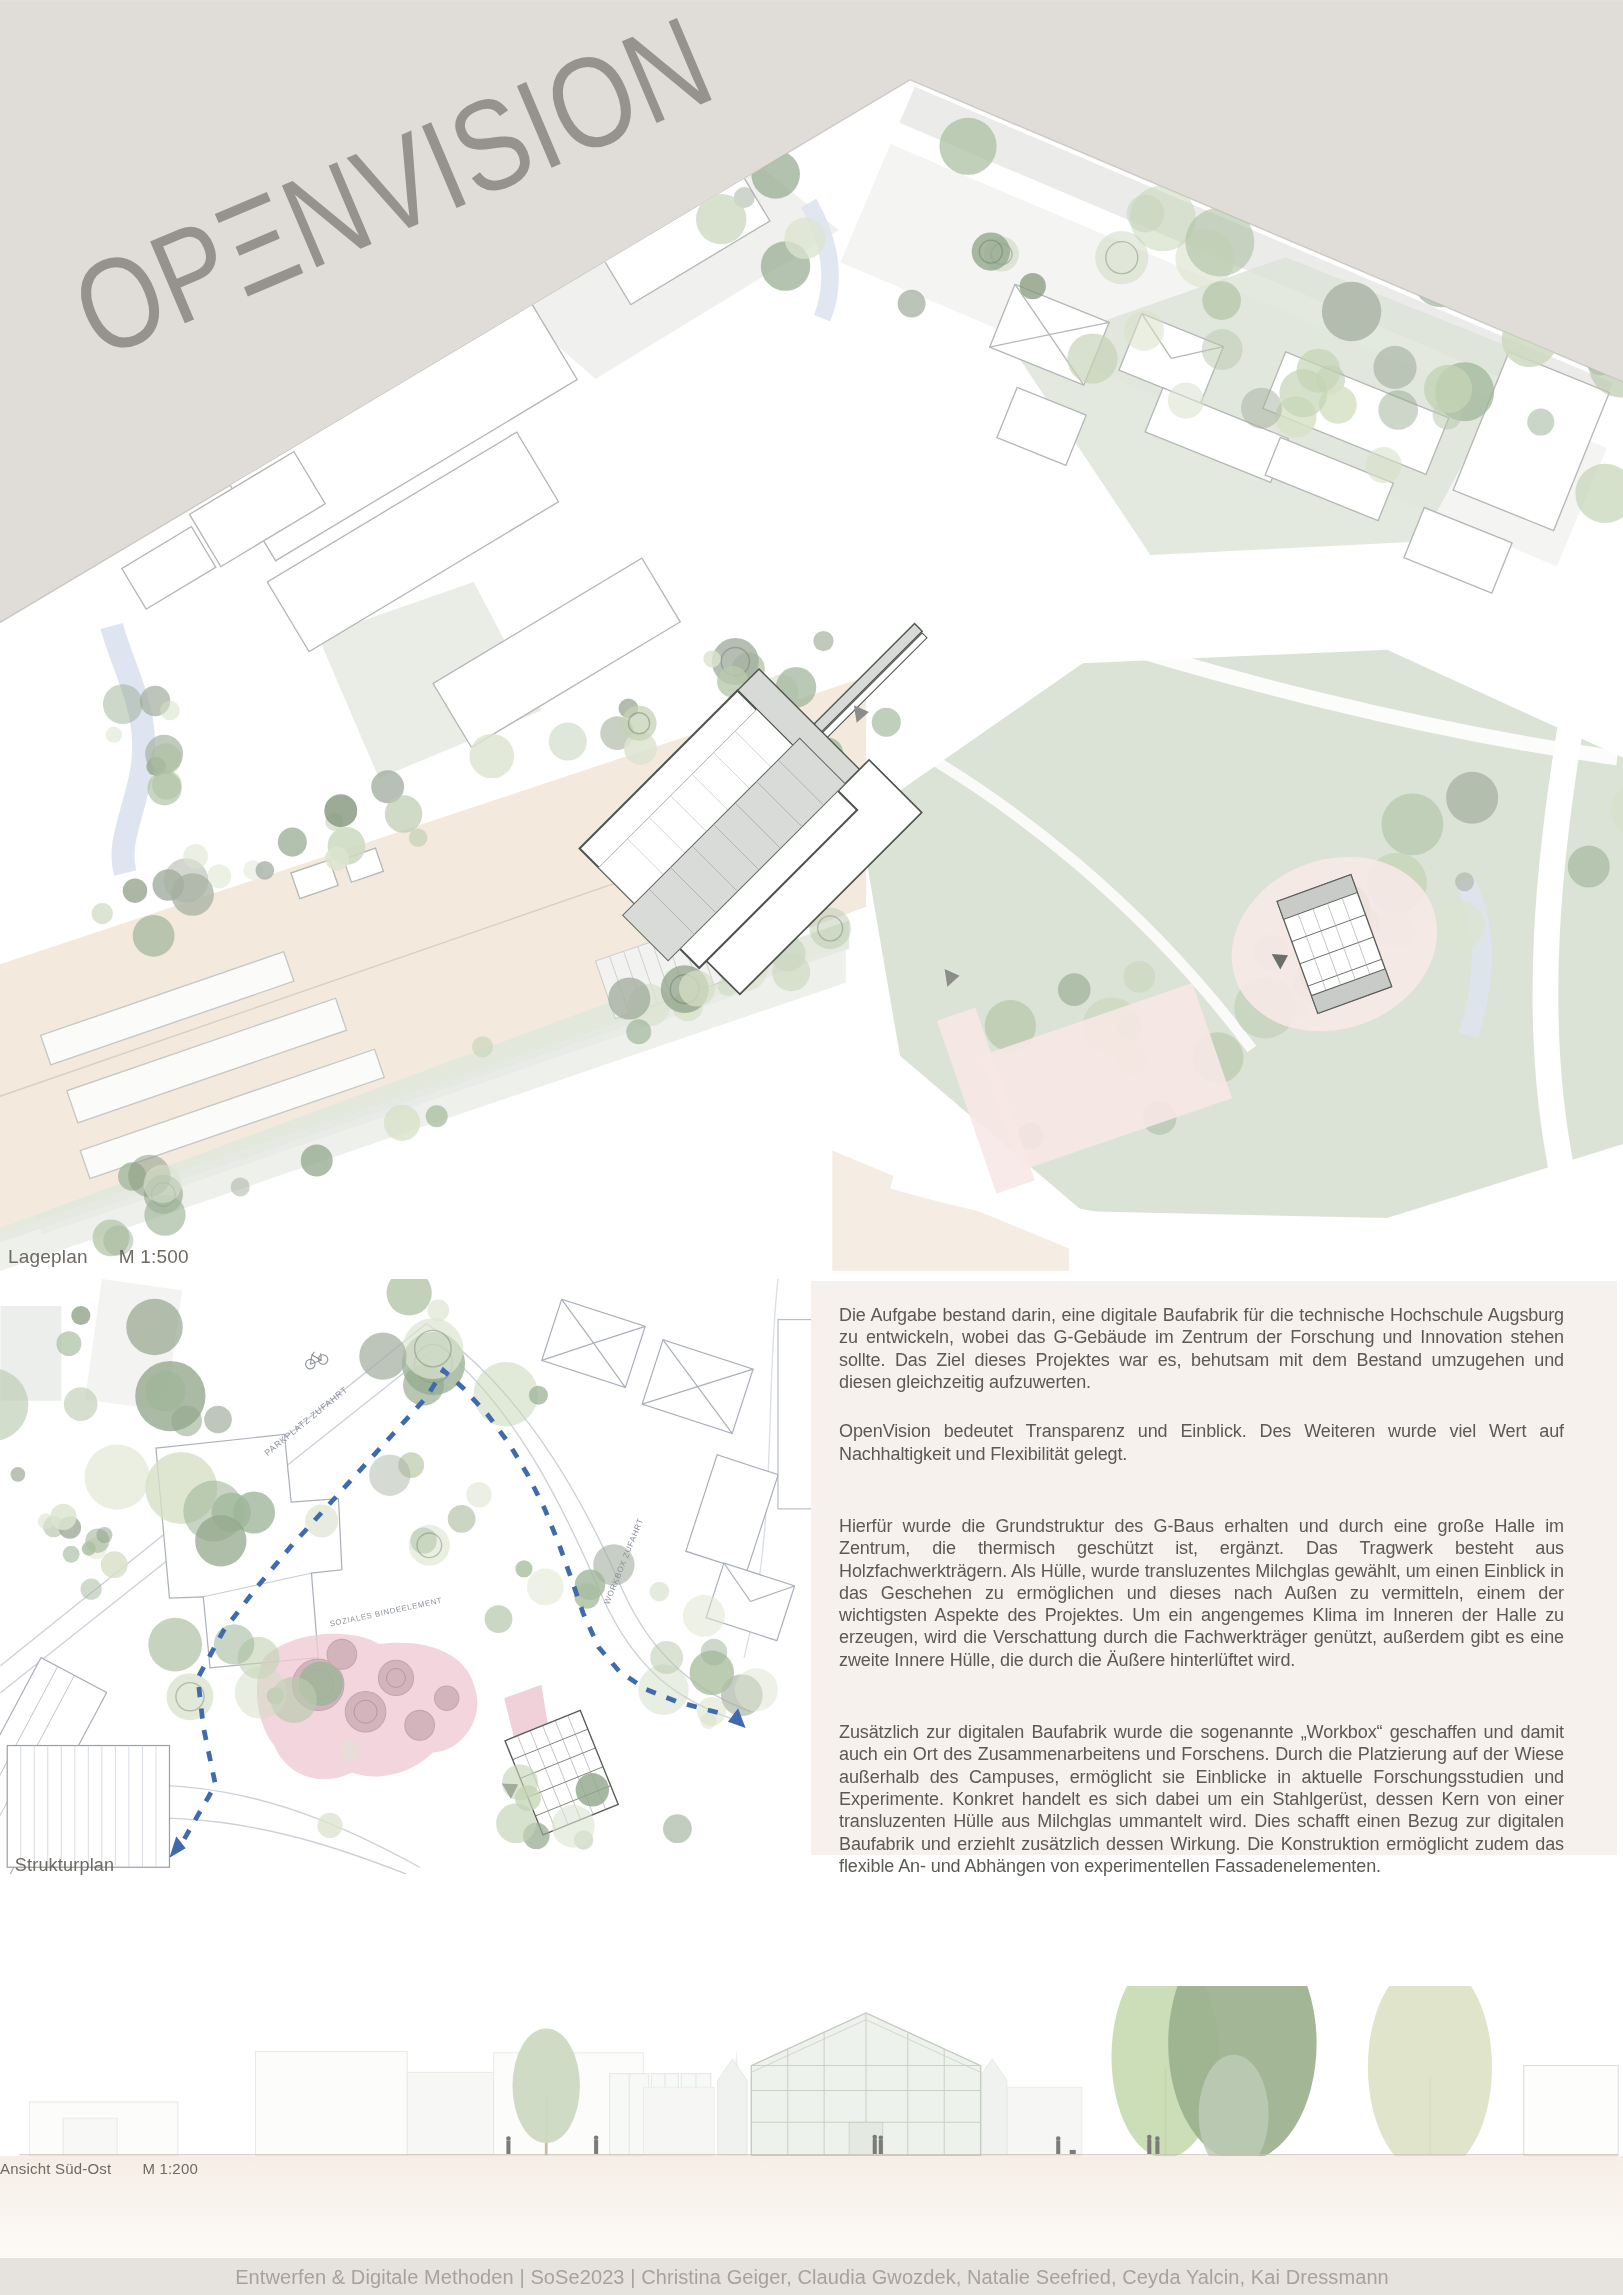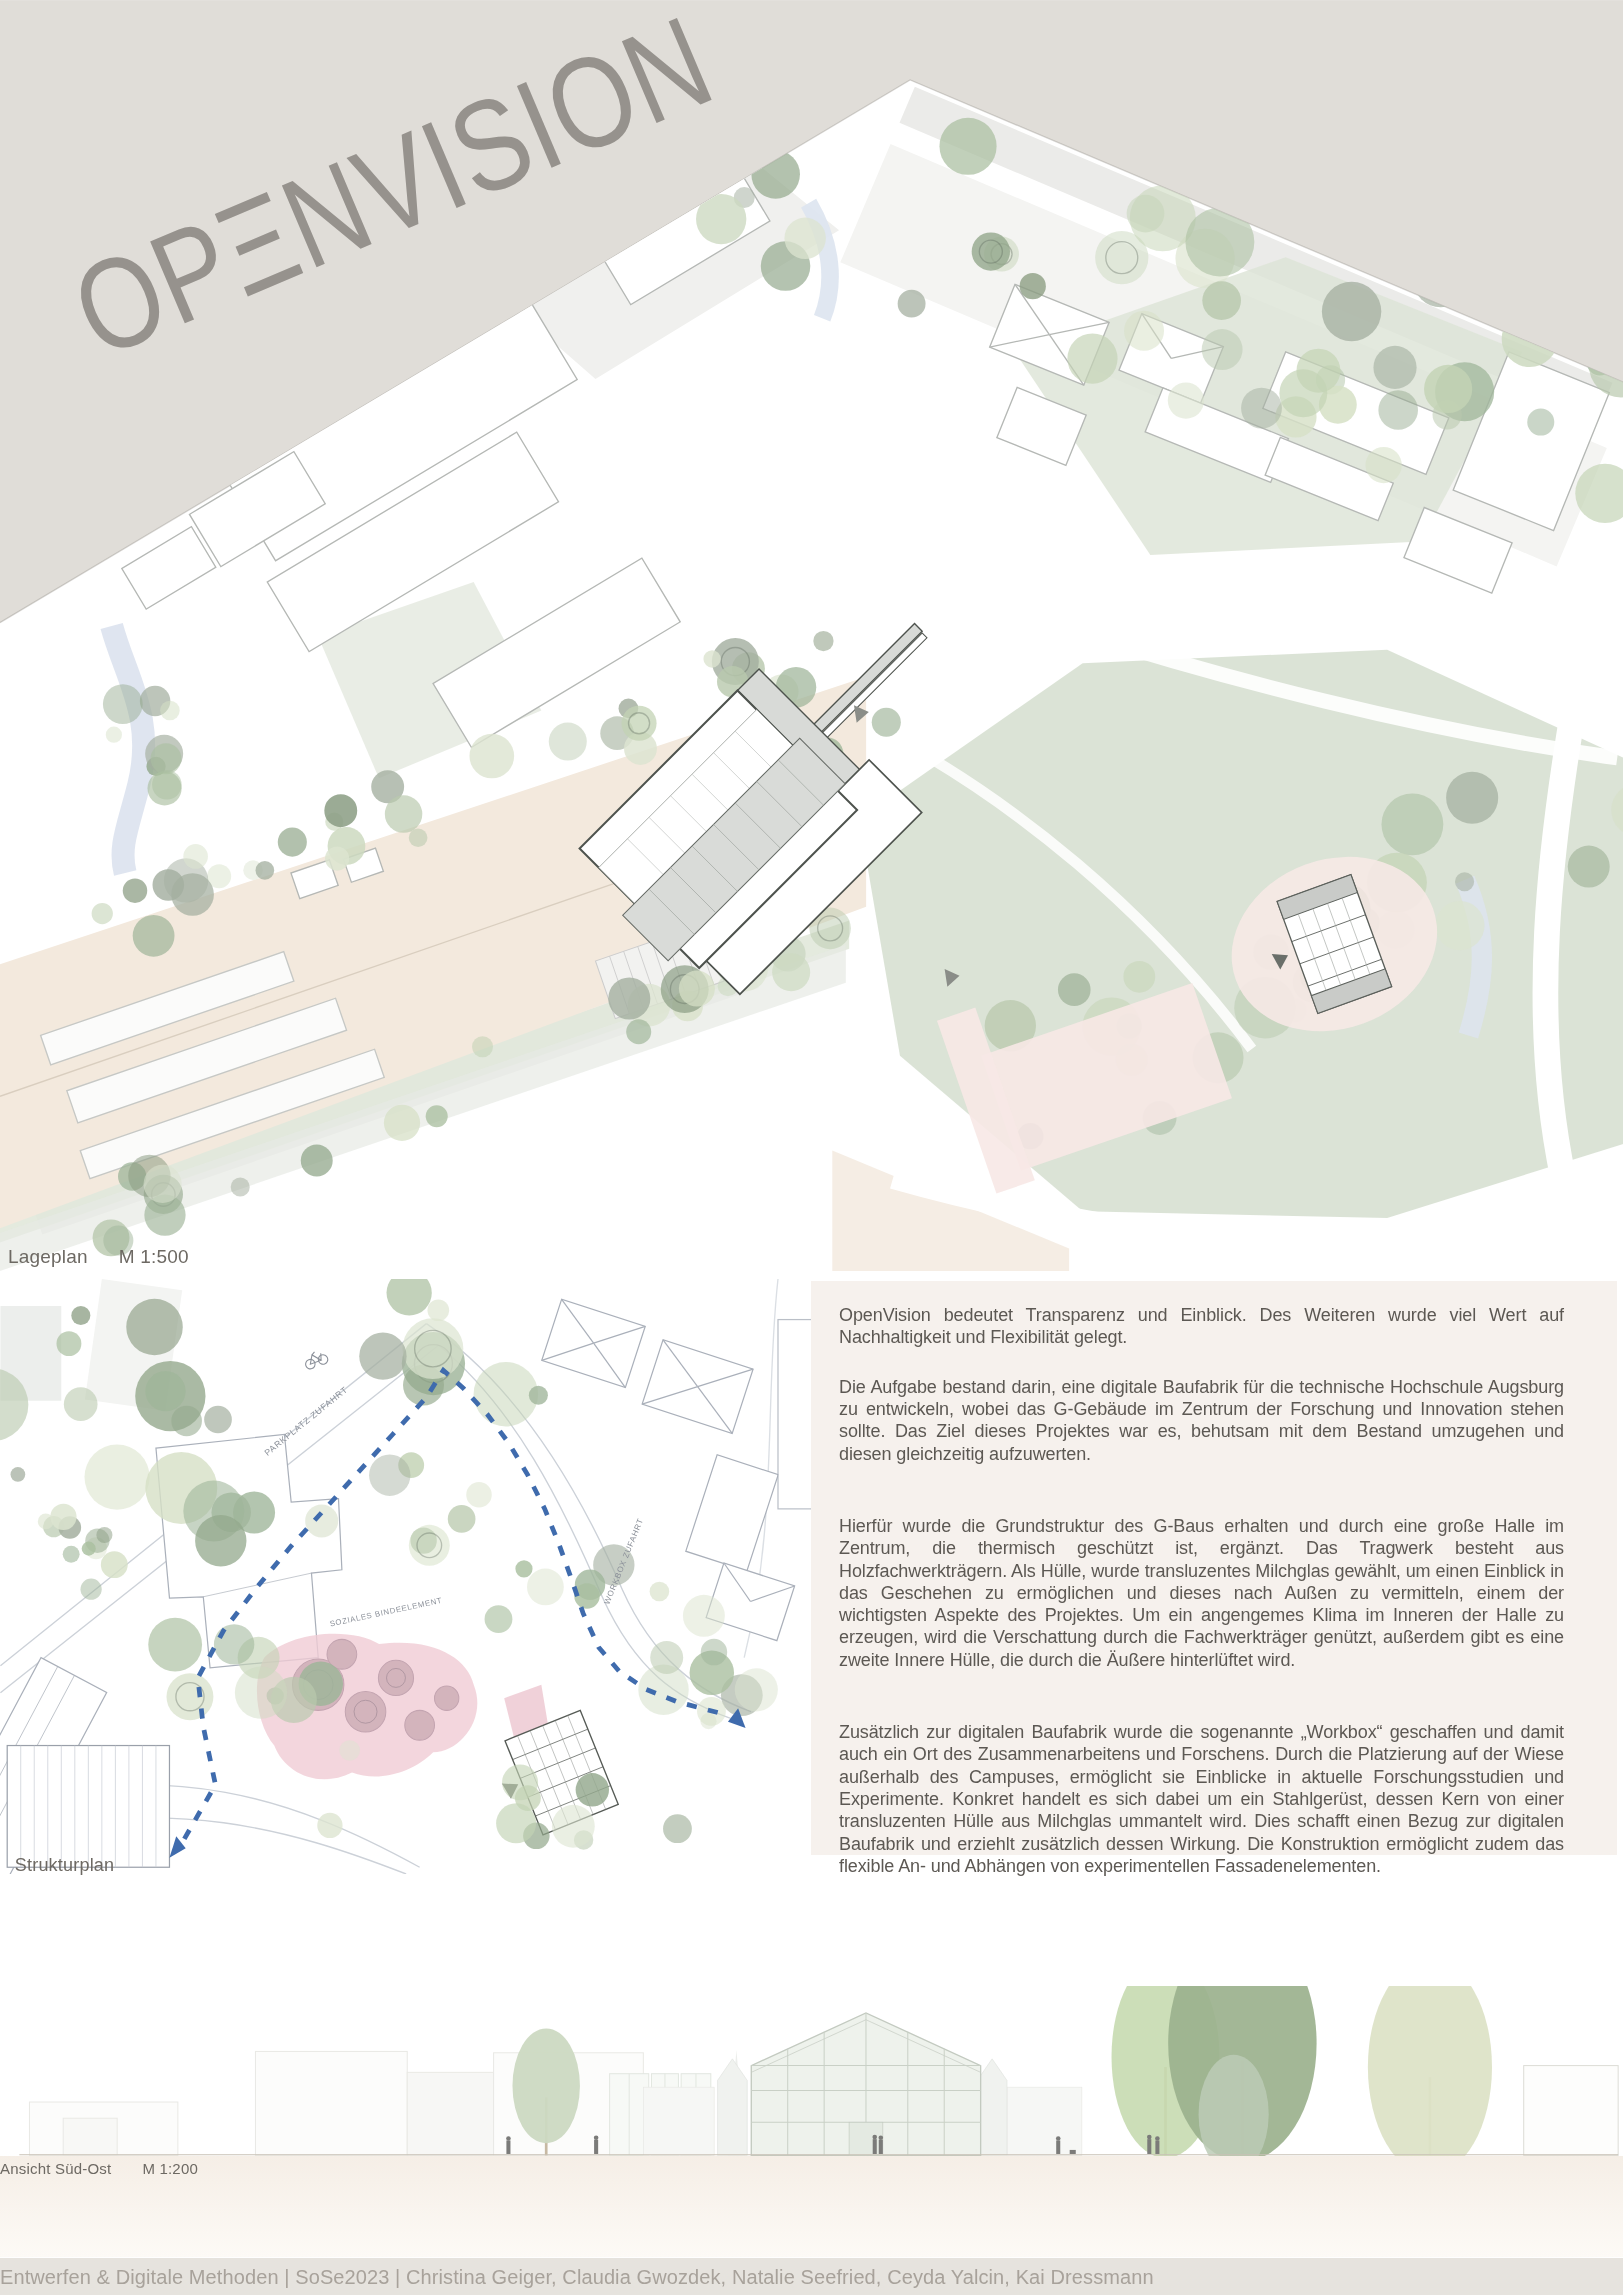--- a/index.html
+++ b/index.html
@@ -30,21 +30,21 @@
   #text-block p.bigger-gap{margin-top:50px;}
   #text-block p.big-gap{margin-top:43px;}
   
   #lageplan-svg{left:0;top:0;}
   #strukturplan-svg{left:0;top:1279px;}
   #ansicht-svg{left:0;top:1986px;}
   #ground-gradient{left:0;top:2156px;width:1624px;height:101px;
     background:linear-gradient(#f5eee6,#fdfaf6);}
   
   #footer-bar{left:0;top:2258px;width:1624px;height:38px;
-    background:var(--footer-bg);display:flex;align-items:center;justify-content:flex-start;}
+    background:var(--footer-bg);display:flex;align-items:center;justify-content:center;}
   #footer-credits{color:var(--footer-text);font-size:20px;letter-spacing:0.1px;}
   svg text{font-family:"Liberation Sans",sans-serif;}
 </style>
 </head>
 <body>
 
 <svg id="lageplan-svg" class="abs" width="1624" height="1271" viewBox="0 0 2400 1878">
   <defs>
     <clipPath id="mapClip">
         <polygon points="0,920 1345,118 2400,565 2400,1878 0,1878"></polygon>
@@ -593,22 +593,22 @@
   <text transform="translate(395,262) rotate(-39)" font-size="13" fill="#8b9099" letter-spacing="1">PARKPLATZ ZUFAHRT</text>
   <text transform="translate(900,482) rotate(-68)" font-size="12" fill="#8b9099" letter-spacing="1">WORKBOX ZUFAHRT</text>
   <text transform="translate(488,514) rotate(-12)" font-size="11.5" fill="#8b9099" letter-spacing="1">SOZIALES BINDEELEMENT</text>
 </svg>
 
 <div id="strukturplan-label" class="abs plan-label">
   <span>Strukturplan</span>
 </div>
 
 <div id="text-block" class="abs">
+  <p>Die Aufgabe bestand darin, eine digitale Baufabrik für die technische Hochschule Augsburg zu entwickeln, wobei das G-Gebäude im Zentrum der Forschung und Innovation stehen sollte. Das Ziel dieses Projektes war es, behutsam mit dem Bestand umzugehen und diesen gleichzeitig aufzuwerten.</p>
   <p>OpenVision bedeutet Transparenz und Einblick. Des Weiteren wurde viel Wert auf Nachhaltigkeit und Flexibilität gelegt.</p>
-  <p>Die Aufgabe bestand darin, eine digitale Baufabrik für die technische Hochschule Augsburg zu entwickeln, wobei das G-Gebäude im Zentrum der Forschung und Innovation stehen sollte. Das Ziel dieses Projektes war es, behutsam mit dem Bestand umzugehen und diesen gleichzeitig aufzuwerten.</p>
   <p class="bigger-gap">Hierfür wurde die Grundstruktur des G-Baus erhalten und durch eine große Halle im Zentrum, die thermisch geschützt ist, ergänzt. Das Tragwerk besteht aus Holzfachwerkträgern. Als Hülle, wurde transluzentes Milchglas gewählt, um einen Einblick in das Geschehen zu ermöglichen und dieses nach Außen zu vermitteln, einem der wichtigsten Aspekte des Projektes. Um ein angengemes Klima im Inneren der Halle zu erzeugen, wird die Verschattung durch die Fachwerkträger genützt, außerdem gibt es eine zweite Innere Hülle, die durch die Äußere hinterlüftet wird.</p>
   <p class="bigger-gap">Zusätzlich zur digitalen Baufabrik wurde die sogenannte „Workbox“ geschaffen und damit auch ein Ort des Zusammenarbeitens und Forschens. Durch die Platzierung auf der Wiese außerhalb des Campuses, ermöglicht sie Einblicke in aktuelle Forschungsstudien und Experimente. Konkret handelt es sich dabei um ein Stahlgerüst, dessen Kern von einer transluzenten Hülle aus Milchglas ummantelt wird. Dies schafft einen Bezug zur digitalen Baufabrik und erziehlt zusätzlich dessen Wirkung. Die Konstruktion ermöglicht zudem das flexible An- und Abhängen von experimentellen Fassadenelementen.</p>
 </div>
 
 <svg id="ansicht-svg" class="abs" width="1624" height="170" viewBox="0 0 2400 252">
   <g fill="#fcfcfb" stroke="#e9e9e5" stroke-width="1.5">
     <rect x="40" y="172" width="220" height="79"></rect>
     <rect x="90" y="196" width="80" height="55" fill="#f8f8f6"></rect>
     <rect x="375" y="97" width="225" height="154"></rect>
     <rect x="600" y="128" width="128" height="123" fill="#f7f7f5"></rect>

